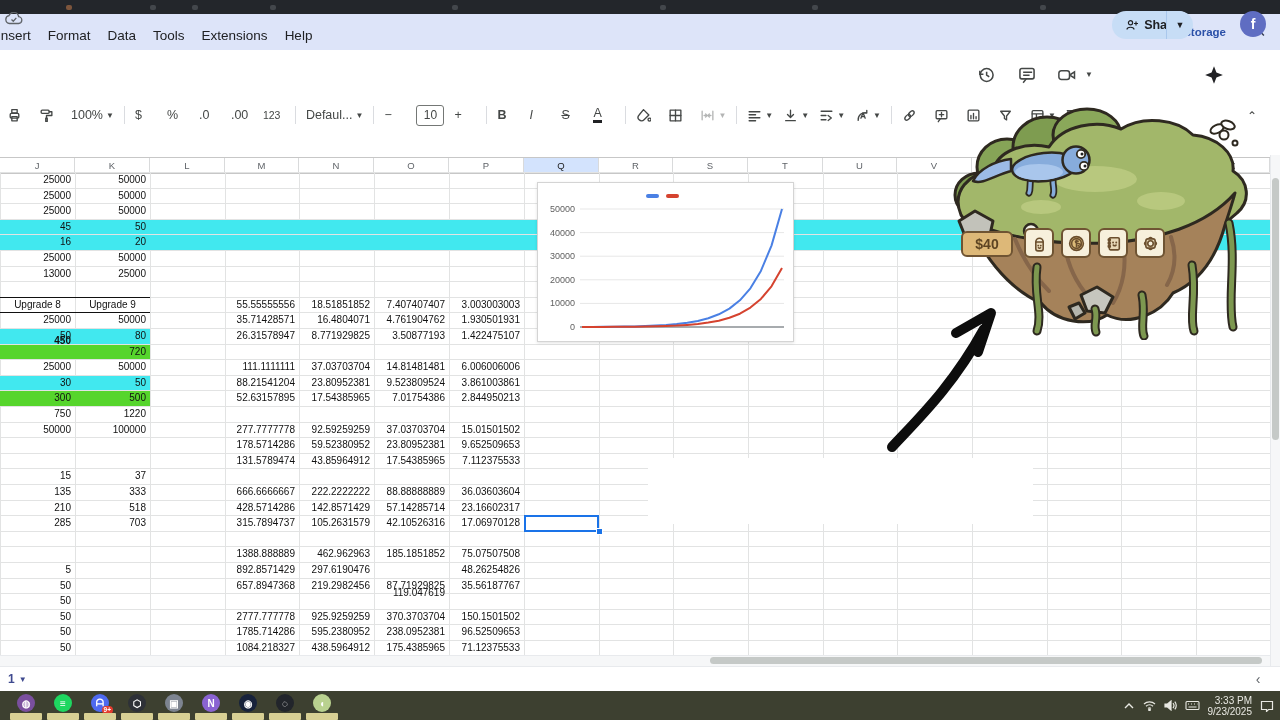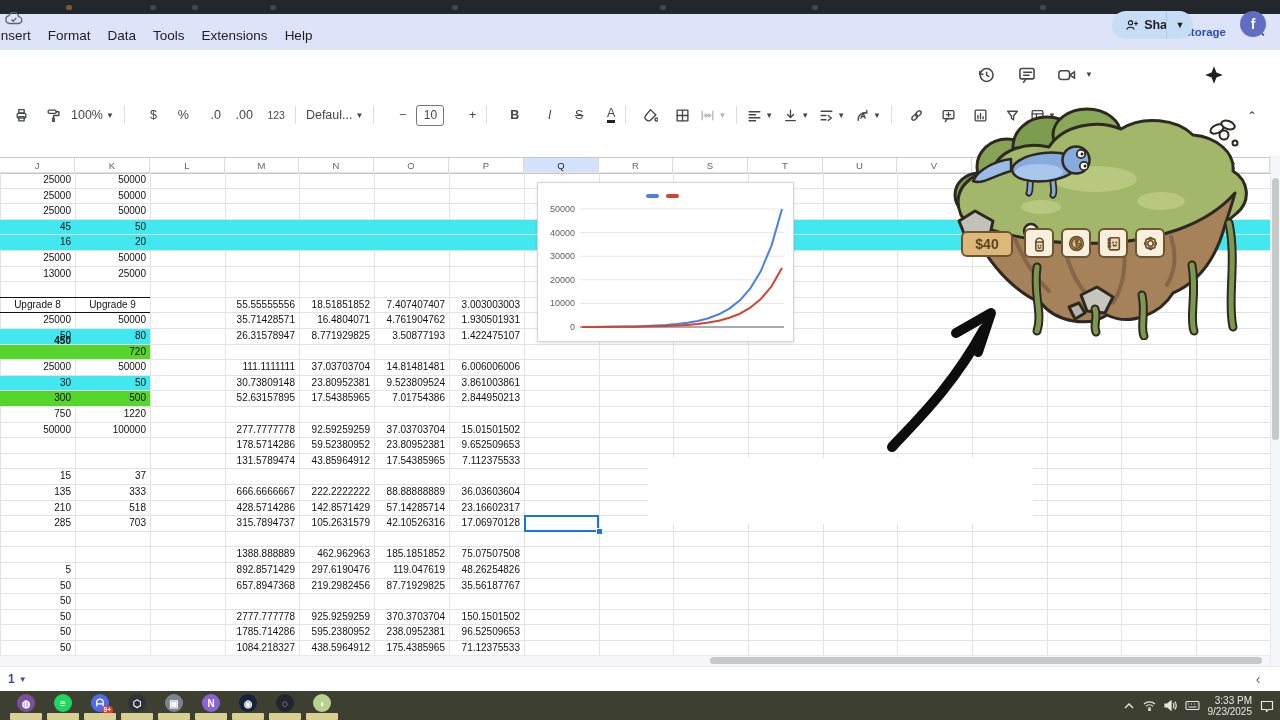--- a/index.html
+++ b/index.html
@@ -18,21 +18,21 @@
   #appbar{left:0;top:50px;width:1280px;height:47px;background:#fff;}
   #cloud{left:5px;top:12px;color:#5f6368;}
   #menus{left:-3px;top:28px;display:flex;gap:17px;font-size:13.5px;color:#202124;}
   #menus span{cursor:pointer;}
   .bar-ic{width:22px;height:22px;display:flex;align-items:center;justify-content:center;cursor:pointer;}
   #share{left:1112px;top:11px;height:28px;width:80px;background:#c7ddf6;border-radius:14px;display:flex;align-items:center;justify-content:center;gap:5px;font-size:12.5px;font-weight:bold;color:#202124;cursor:pointer;}
   #share-caret{left:1166px;top:11px;height:28px;width:26px;background:#c7ddf6;border-radius:0 14px 14px 0;border-left:1px solid #a9c7ec;display:flex;align-items:center;justify-content:center;font-size:9px;color:#202124;cursor:pointer;}
   #avatar{left:1240px;top:11px;width:26px;height:26px;border-radius:50%;background:#5f6dc2;color:#fff;font-size:14px;font-weight:bold;display:flex;align-items:center;justify-content:center;cursor:pointer;}
   
   #toolbar{left:4px;top:99px;height:32px;display:flex;align-items:center;gap:4px;color:#444746;}
-  .titem{min-width:22px;height:24px;padding:0 3px;display:flex;align-items:center;justify-content:flex-end;font-size:12.5px;border-radius:4px;cursor:pointer;white-space:nowrap;}
+  .titem{min-width:22px;height:24px;padding:0 3px;display:flex;align-items:center;justify-content:space-between;font-size:12.5px;border-radius:4px;cursor:pointer;white-space:nowrap;}
   .titem.dis{opacity:.4;}
   .tsep{width:1px;height:18px;background:#dadce0;margin:0 3px;}
   .caret{font-size:8px;margin-left:3px;color:#444746;}
   .sizebox{width:26px;height:19px;border:1px solid #747775;border-radius:3px;text-align:center;font-size:12px;line-height:19px;}
   #collapse{left:1240px;top:104px;width:24px;height:24px;color:#444746;display:flex;align-items:center;justify-content:center;font-size:12px;cursor:pointer;}
   
   #headers{left:0;top:157px;height:15px;width:1270px;border-top:1px solid #c7c7c7;border-bottom:1px solid #c7c7c7;background:#fff;}
   .hcell{position:absolute;top:0;height:15px;font-size:9.5px;color:#5f6368;text-align:center;line-height:15px;border-right:1px solid #d9dadb;box-sizing:border-box;cursor:pointer;}
   .hcell.sel{background:#d3e3fd;color:#1a1a1a;}
   #grid{left:0;top:172px;width:1280px;height:484px;}
@@ -437,21 +437,21 @@
       <div class="celltxt" style="left: 0px; top: 161px; width: 75px; height: 33px; font-weight: bold;">450</div>
       <div class="celltxt" style="left: 75px; top: 171.6px; width: 75px; height: 15.6px;">720</div>
       <div class="celltxt" style="left: 0px; top: 187.2px; width: 75px; height: 15.6px;">25000</div>
       <div class="celltxt" style="left: 75px; top: 187.2px; width: 75px; height: 15.6px;">50000</div>
       <div class="celltxt" style="left: 225px; top: 187.2px; width: 74px; height: 15.6px;">111.1111111</div>
       <div class="celltxt" style="left: 299px; top: 187.2px; width: 75px; height: 15.6px;">37.03703704</div>
       <div class="celltxt" style="left: 374px; top: 187.2px; width: 75px; height: 15.6px;">14.81481481</div>
       <div class="celltxt" style="left: 449px; top: 187.2px; width: 75px; height: 15.6px;">6.006006006</div>
       <div class="celltxt" style="left: 0px; top: 202.8px; width: 75px; height: 15.6px;">30</div>
       <div class="celltxt" style="left: 75px; top: 202.8px; width: 75px; height: 15.6px;">50</div>
-      <div class="celltxt" style="left: 225px; top: 202.8px; width: 74px; height: 15.6px;">30.73809148</div>
+      <div class="celltxt" style="left: 225px; top: 202.8px; width: 74px; height: 15.6px;">88.21541204</div>
       <div class="celltxt" style="left: 299px; top: 202.8px; width: 75px; height: 15.6px;">23.80952381</div>
       <div class="celltxt" style="left: 374px; top: 202.8px; width: 75px; height: 15.6px;">9.523809524</div>
       <div class="celltxt" style="left: 449px; top: 202.8px; width: 75px; height: 15.6px;">3.861003861</div>
       <div class="celltxt" style="left: 0px; top: 218.4px; width: 75px; height: 15.6px;">300</div>
       <div class="celltxt" style="left: 75px; top: 218.4px; width: 75px; height: 15.6px;">500</div>
       <div class="celltxt" style="left: 225px; top: 218.4px; width: 74px; height: 15.6px;">52.63157895</div>
       <div class="celltxt" style="left: 299px; top: 218.4px; width: 75px; height: 15.6px;">17.54385965</div>
       <div class="celltxt" style="left: 374px; top: 218.4px; width: 75px; height: 15.6px;">7.01754386</div>
       <div class="celltxt" style="left: 449px; top: 218.4px; width: 75px; height: 15.6px;">2.844950213</div>
       <div class="celltxt" style="left: 0px; top: 234px; width: 75px; height: 15.6px;">750</div>
@@ -490,21 +490,21 @@
       <div class="celltxt" style="left: 299px; top: 343.2px; width: 75px; height: 15.6px;">105.2631579</div>
       <div class="celltxt" style="left: 374px; top: 343.2px; width: 75px; height: 15.6px;">42.10526316</div>
       <div class="celltxt" style="left: 449px; top: 343.2px; width: 75px; height: 15.6px;">17.06970128</div>
       <div class="celltxt" style="left: 225px; top: 374.4px; width: 74px; height: 15.6px;">1388.888889</div>
       <div class="celltxt" style="left: 299px; top: 374.4px; width: 75px; height: 15.6px;">462.962963</div>
       <div class="celltxt" style="left: 374px; top: 374.4px; width: 75px; height: 15.6px;">185.1851852</div>
       <div class="celltxt" style="left: 449px; top: 374.4px; width: 75px; height: 15.6px;">75.07507508</div>
       <div class="celltxt" style="left: 0px; top: 390px; width: 75px; height: 15.6px;">5</div>
       <div class="celltxt" style="left: 225px; top: 390px; width: 74px; height: 15.6px;">892.8571429</div>
       <div class="celltxt" style="left: 299px; top: 390px; width: 75px; height: 15.6px;">297.6190476</div>
-      <div class="celltxt" style="left: 374px; top: 390px; width: 75px; height: 15.6px;">119.047619</div>
+      <div class="celltxt" style="left: 374px; top: 413px; width: 75px; height: 15.6px;">119.047619</div>
       <div class="celltxt" style="left: 449px; top: 390px; width: 75px; height: 15.6px;">48.26254826</div>
       <div class="celltxt" style="left: 0px; top: 405.6px; width: 75px; height: 15.6px;">50</div>
       <div class="celltxt" style="left: 225px; top: 405.6px; width: 74px; height: 15.6px;">657.8947368</div>
       <div class="celltxt" style="left: 299px; top: 405.6px; width: 75px; height: 15.6px;">219.2982456</div>
       <div class="celltxt" style="left: 374px; top: 405.6px; width: 75px; height: 15.6px;">87.71929825</div>
       <div class="celltxt" style="left: 449px; top: 405.6px; width: 75px; height: 15.6px;">35.56187767</div>
       <div class="celltxt" style="left: 0px; top: 421.2px; width: 75px; height: 15.6px;">50</div>
       <div class="celltxt" style="left: 0px; top: 436.8px; width: 75px; height: 15.6px;">50</div>
       <div class="celltxt" style="left: 225px; top: 436.8px; width: 74px; height: 15.6px;">2777.777778</div>
       <div class="celltxt" style="left: 299px; top: 436.8px; width: 75px; height: 15.6px;">925.9259259</div>

